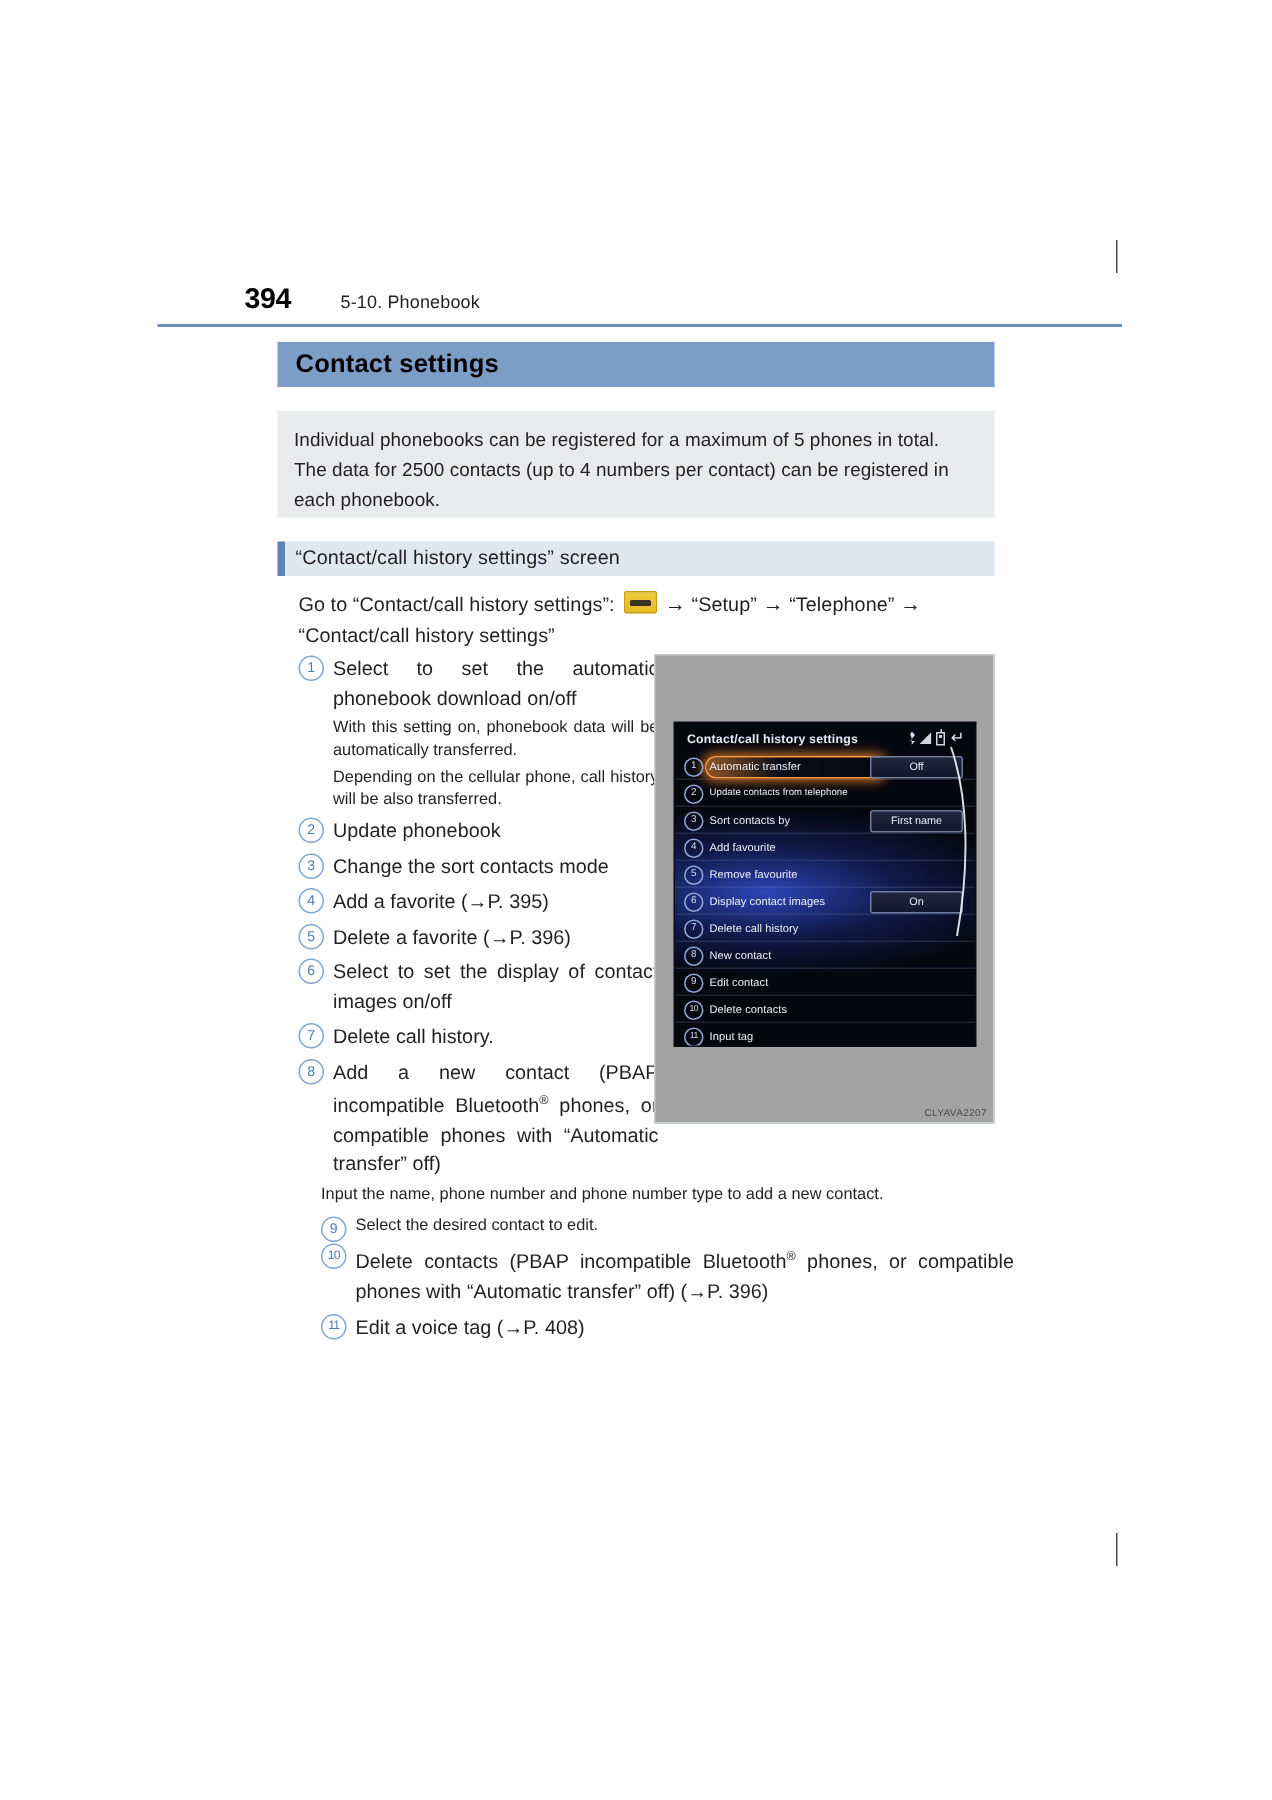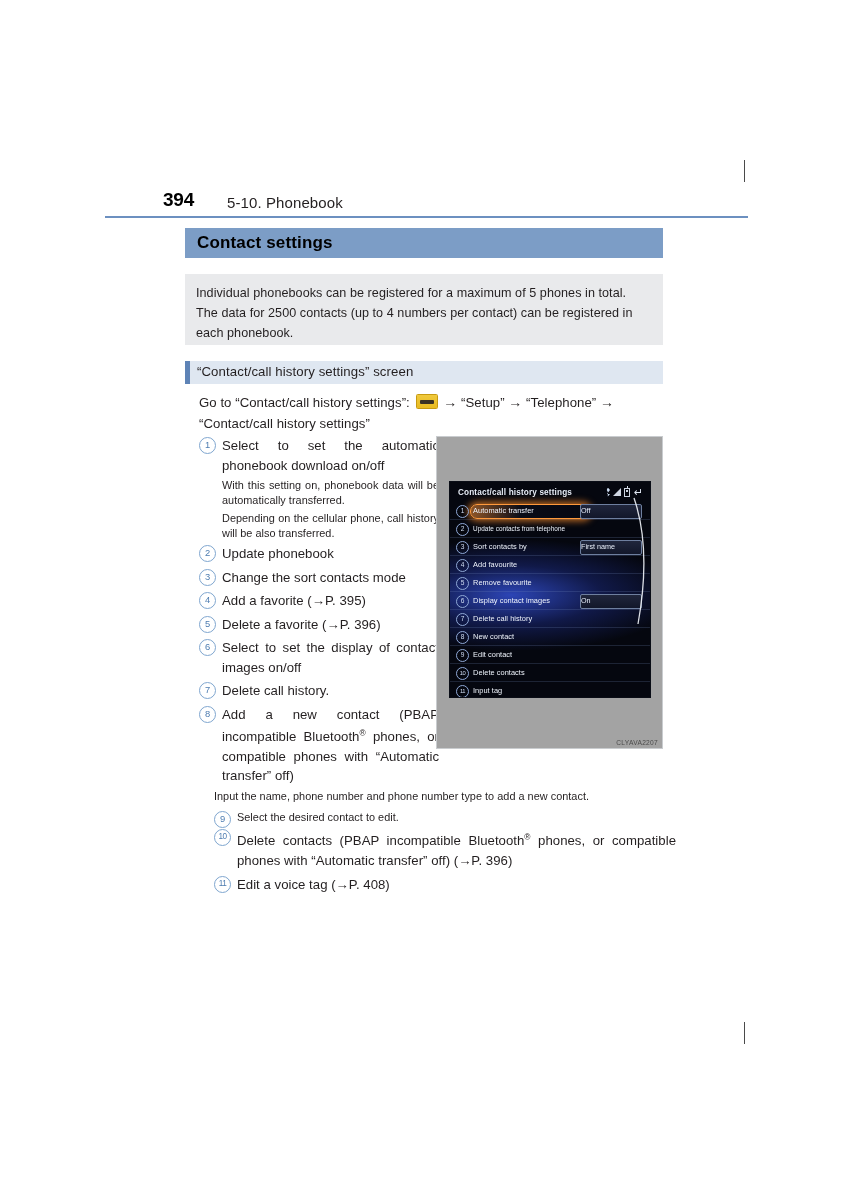--- a/index.html
+++ b/index.html
@@ -17,21 +17,21 @@
   .cropmark.br{left:744px;top:1022px;height:22px;}
 
   
   .runhead{position:absolute;left:163px;top:189px;width:585px;height:30px;}
   .runhead .pgno{
     position:absolute;left:0;top:0;
     font-size:19px;font-weight:bold;letter-spacing:-0.2px;color:#000;
   }
   .runhead .chap{
     position:absolute;left:64px;top:5px;
-    font-size:15px;color:#231f20;letter-spacing:0.1px;
+    font-size:12px;color:#231f20;letter-spacing:0.1px;
   }
   .rule{
     position:absolute;left:105px;top:216px;width:643px;height:2.4px;
     background:#6c90c0;
   }
 
   
   .titlebar{
     position:absolute;left:185px;top:228px;width:478px;height:30px;
     background:#7c9dc6;
@@ -166,21 +166,21 @@
   .hu-row.sel .hi{
     position:absolute;left:20px;top:1.5px;width:118px;height:13.5px;
     border:1.4px solid #ff9a3c;border-radius:7px;
     box-shadow:0 0 7px 2px rgba(255,140,40,0.75);
     background:linear-gradient(90deg,rgba(255,150,60,0.55) 0%,rgba(40,40,70,0.15) 42%,rgba(20,24,50,0.05) 100%);
   }
   .hu-val{
     position:absolute;right:8px;top:2px;width:60px;height:13px;
     background:linear-gradient(#20263c,#12172a);
     border:1px solid #6e7f9f;border-radius:2px;
-    font-size:7.2px;line-height:12px;text-align:left;color:#e8eefa;
+    font-size:7.2px;line-height:12px;text-align:center;color:#e8eefa;
   }
   .hu-curve{
     position:absolute;right:0px;top:14px;width:18px;height:132px;pointer-events:none;
   }
 </style>
 </head>
 <body>
 
 <div class="page">
 

